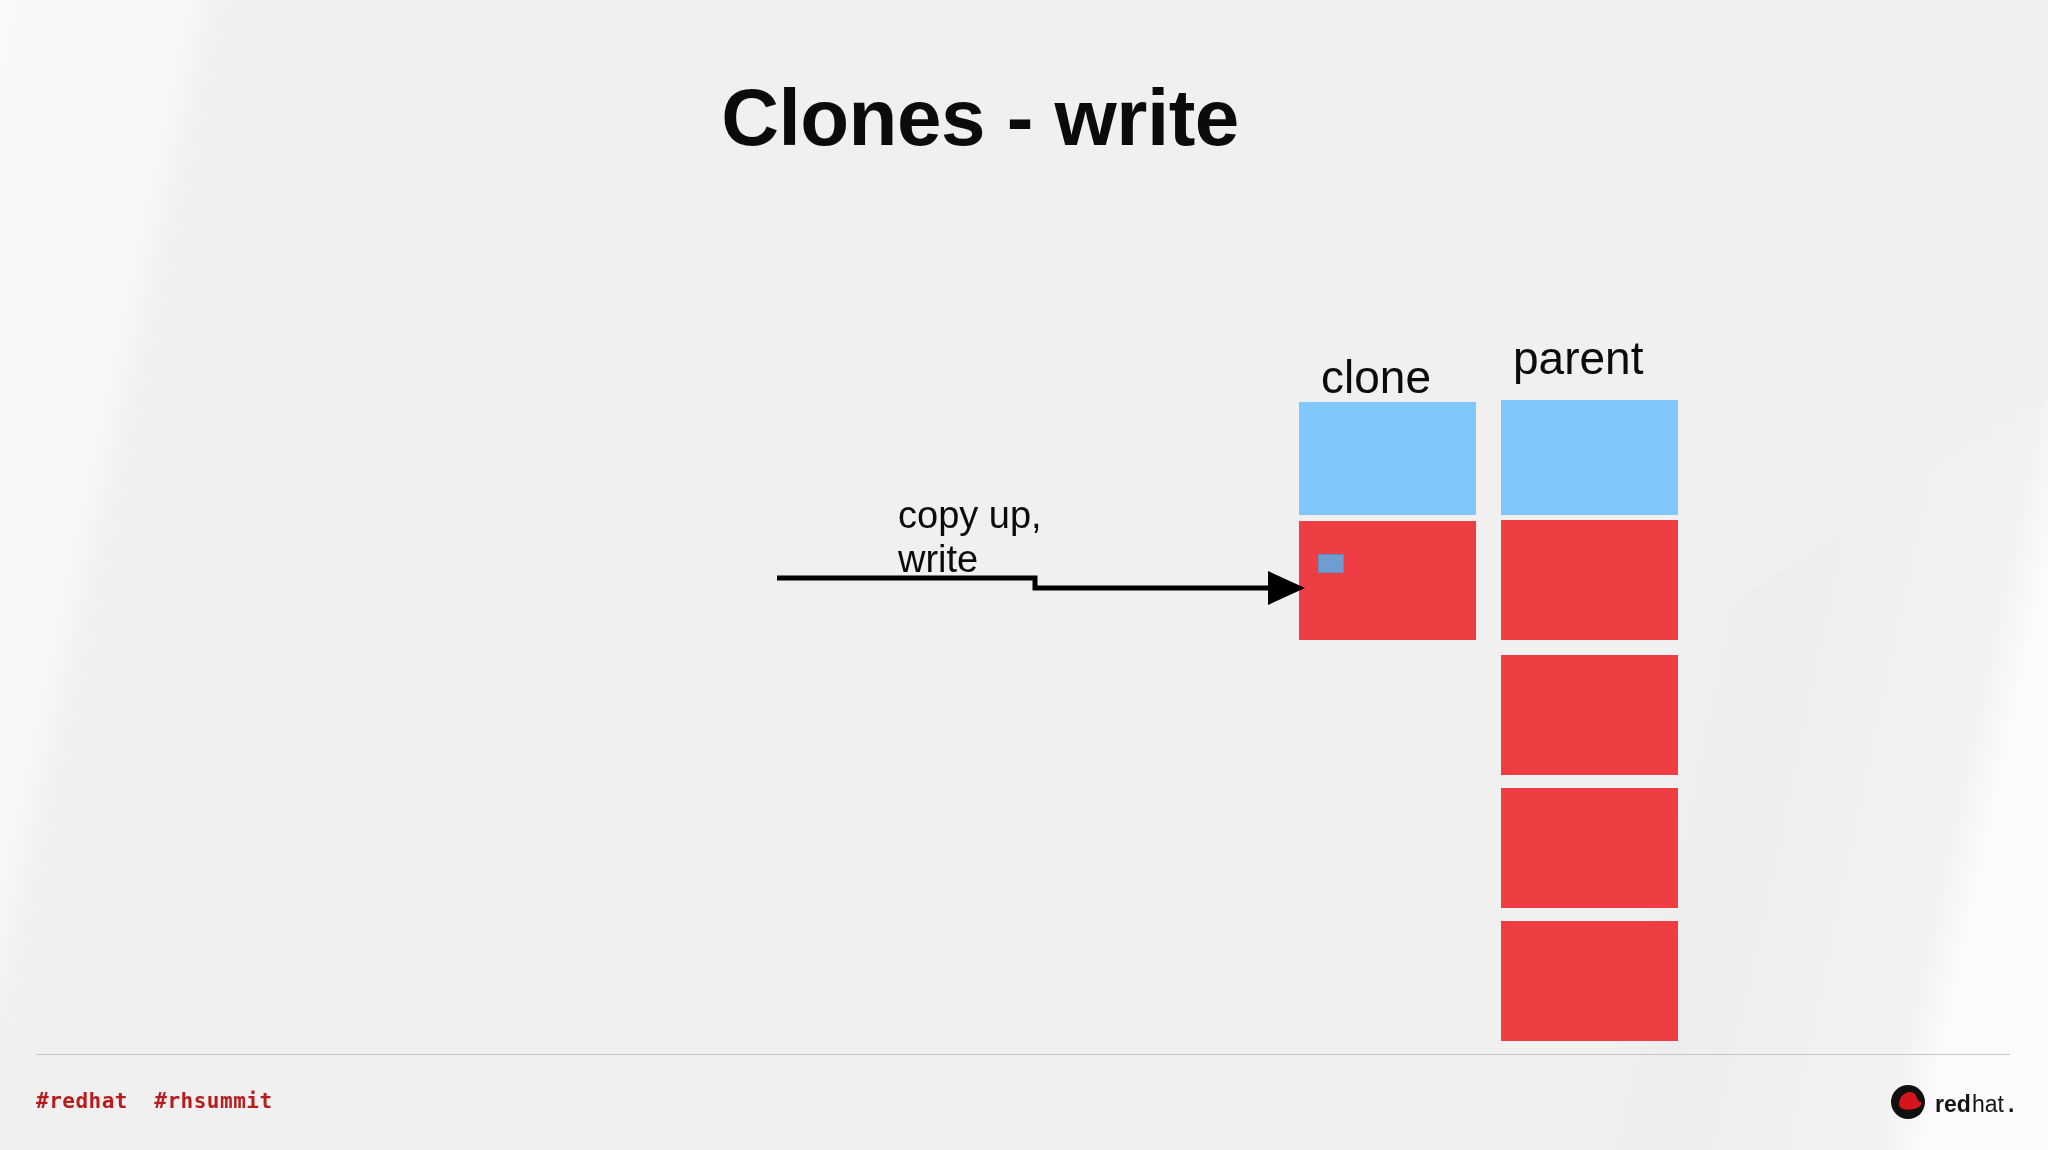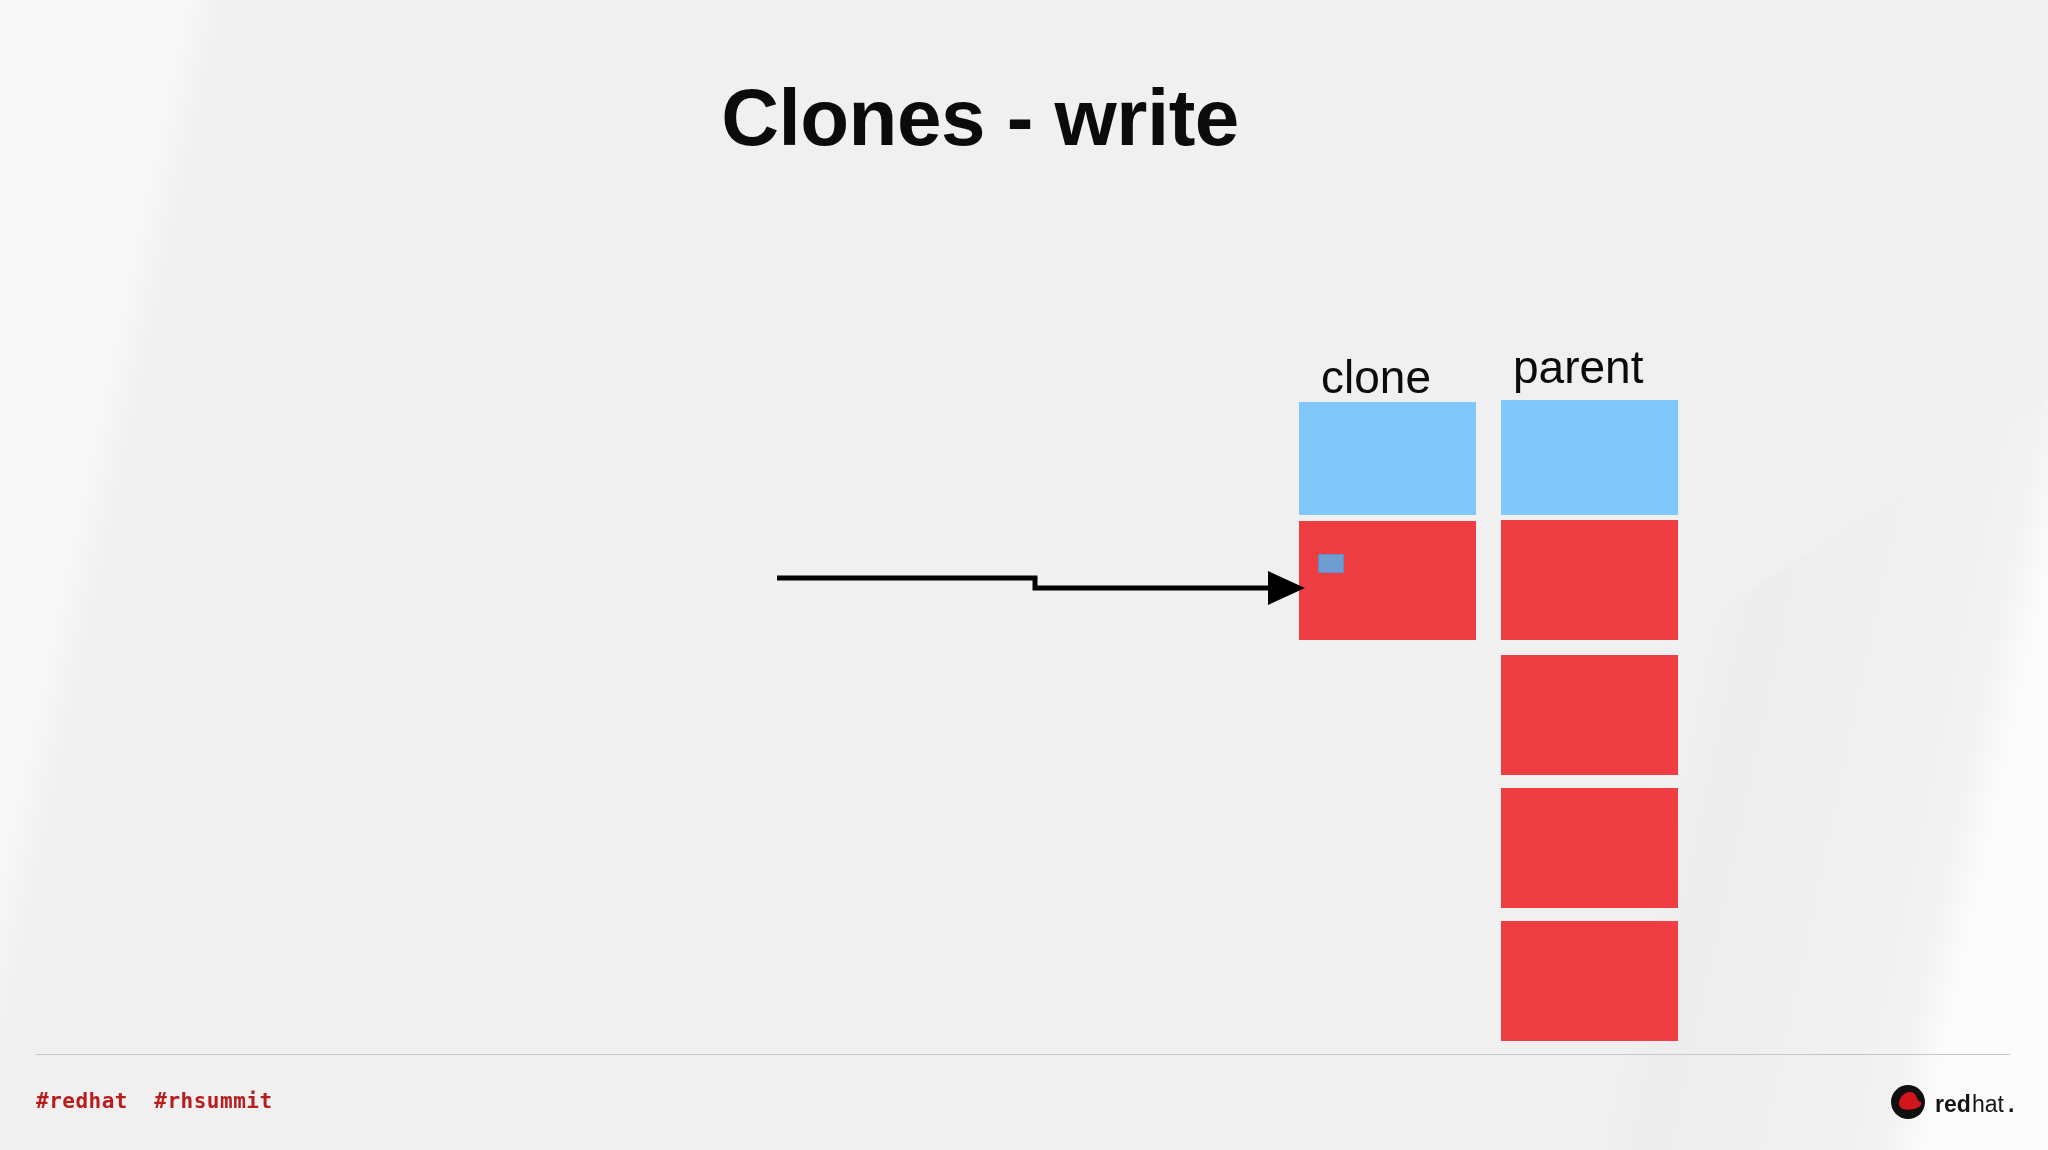--- a/index.html
+++ b/index.html
@@ -72,21 +72,21 @@
   }
 
   .col-label {
     position: absolute;
     font-size: 46px;
     color: #0b0b0b;
     line-height: 1;
     white-space: nowrap;
   }
   #label-clone  { left: 1321px; top: 354px; }
-  #label-parent { left: 1513px; top: 344px; }
+  #label-parent { left: 1513px; top: 335px; }
 
   .col {
     position: absolute;
     width: 177px;
   }
   #col-clone  { left: 1299px; top: 402px; }
   #col-parent { left: 1501px; top: 400px; }
 
   .blk {
     position: relative;
@@ -211,20 +211,21 @@
 
     <div class="col" id="col-parent">
       <div class="blk blue" id="parent-blk-0"></div>
       <div class="blk red" id="parent-blk-1"></div>
       <div class="blk red" id="parent-blk-2"></div>
       <div class="blk red" id="parent-blk-3"></div>
       <div class="blk red" id="parent-blk-4"></div>
     </div>
 
 
+    <div id="arrow-caption"><span>copy up,</span><br><span>write</span></div>
 
     <svg id="connector" viewBox="0 0 540 60">
       <polyline points="7,23 265,23 265,33 505,33" fill="none" stroke="#000000" stroke-width="5"></polyline>
       <polygon points="498,16 535,33 498,50" fill="#000000"></polygon>
     </svg>
 
   </div>
 
   <div id="footer-rule"></div>
   <div id="footer-tags">#redhat  #rhsummit</div>

